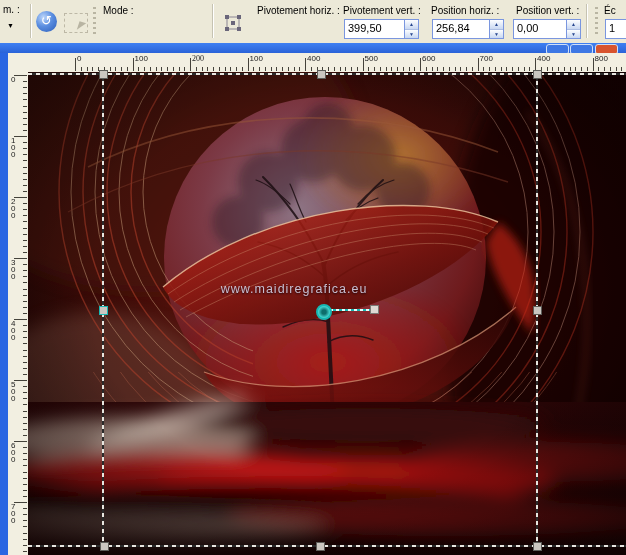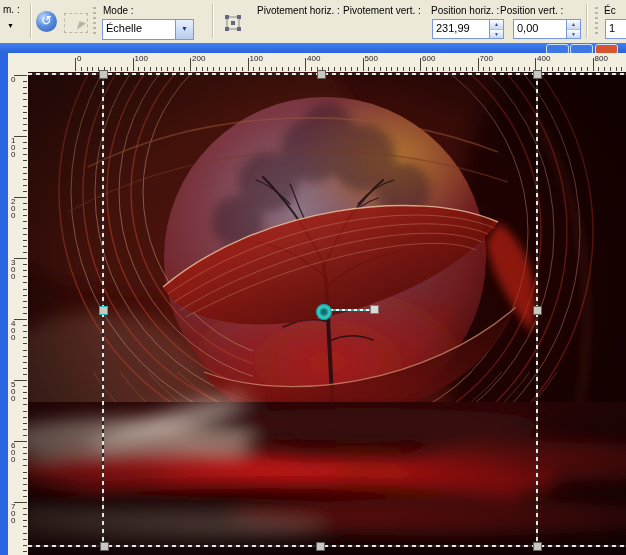--- a/index.html
+++ b/index.html
@@ -73,49 +73,52 @@
   <div id="toolbar">
     <div class="lbl" style="left:3px;top:4px;">m. :</div>
     <div class="lbl" style="left:7px;top:22px;font-size:7px;">▼</div>
     <div class="sep" style="left:30px;"></div>
 
     <div class="toolicon" id="reset-icon">↺</div>
     <div id="deform-disabled-icon"></div>
     <div class="grip" style="left:93px;"></div>
 
     <div class="lbl" style="left:103px;top:5px;">Mode :</div>
-    <div id="mode-combo">
-      <span class="val">Échelle</span>
-      <span class="cbtn">▼</span>
-    </div>
     <div class="sep" style="left:212px;"></div>
 
     <svg class="toolicon" style="left:224px;top:14px;" width="18" height="18">
       <rect x="3" y="3" width="12" height="12" fill="none" stroke="#8a8694"></rect>
       <rect x="1" y="1" width="4" height="4" fill="#6a667a"></rect>
         <rect x="13" y="1" width="4" height="4" fill="#6a667a"></rect>
       <rect x="1" y="13" width="4" height="4" fill="#6a667a"></rect>
         <rect x="13" y="13" width="4" height="4" fill="#6a667a"></rect>
       <rect x="7" y="7" width="4" height="4" fill="#6a667a"></rect>
     </svg>
 
     <div class="lbl" style="left:257px;top:5px;">Pivotement horiz. :</div>
 
     <div class="lbl" style="left:343px;top:5px;">Pivotement vert. :</div>
-
-    <div class="lbl" style="left:431px;top:5px;">Position horiz. :</div>
-    <div class="spinbox" style="left:432px;top:19px;width:70px;">
-      <span class="val">231,99</span>
+    <div class="spinbox" style="left:344px;top:19px;width:73px;">
+      <span class="val">399,50</span>
       <span class="spin">
           <i>▲</i>
           <i>▼</i>
         </span>
     </div>
 
-    <div class="lbl" style="left:500px;top:5px;">Position vert. :</div>
+    <div class="lbl" style="left:431px;top:5px;">Position horiz. :</div>
+    <div class="spinbox" style="left:432px;top:19px;width:70px;">
+      <span class="val">256,84</span>
+      <span class="spin">
+          <i>▲</i>
+          <i>▼</i>
+        </span>
+    </div>
+
+    <div class="lbl" style="left:516px;top:5px;">Position vert. :</div>
     <div class="spinbox" style="left:513px;top:19px;width:66px;">
       <span class="val">0,00</span>
       <span class="spin">
           <i>▲</i>
           <i>▼</i>
         </span>
     </div>
 
     <div class="sep" style="left:586px;"></div>
     <div class="grip" style="left:595px;"></div>
@@ -148,21 +151,21 @@
       <div class="htick" style="left: 110.3px; height: 4px;"></div>
       <div class="htick" style="left: 116px; height: 4px;"></div>
       <div class="htick" style="left: 121.8px; height: 4px;"></div>
       <div class="htick" style="left: 127.5px; height: 4px;"></div>
       <div class="htick" style="left: 133.3px; height: 4px;"></div>
       <div class="htick" style="left: 139px; height: 4px;"></div>
       <div class="htick" style="left: 144.8px; height: 4px;"></div>
       <div class="htick" style="left: 150.5px; height: 4px;"></div>
       <div class="htick" style="left: 156.3px; height: 4px;"></div>
       <div class="htick" style="left: 162px; height: 13px;"></div>
-      <div class="hlab" style="left: 164px;">200</div>
+      <div class="hlab" style="left: 164px; font-family: Liberation Serif, serif;">200</div>
       <div class="htick" style="left: 167.8px; height: 4px;"></div>
       <div class="htick" style="left: 173.5px; height: 4px;"></div>
       <div class="htick" style="left: 179.3px; height: 4px;"></div>
       <div class="htick" style="left: 185px; height: 4px;"></div>
       <div class="htick" style="left: 190.8px; height: 4px;"></div>
       <div class="htick" style="left: 196.5px; height: 4px;"></div>
       <div class="htick" style="left: 202.3px; height: 4px;"></div>
       <div class="htick" style="left: 208px; height: 4px;"></div>
       <div class="htick" style="left: 213.8px; height: 4px;"></div>
       <div class="htick" style="left: 219.5px; height: 13px;"></div>
@@ -509,20 +512,21 @@
         <ellipse cx="330" cy="408" rx="200" ry="24" fill="#c41a14" opacity=".8"></ellipse>
         <ellipse cx="520" cy="390" rx="150" ry="20" fill="#801010" opacity=".7"></ellipse>
         <ellipse cx="240" cy="432" rx="260" ry="22" fill="#1c0303" opacity=".9"></ellipse>
         <ellipse cx="420" cy="446" rx="220" ry="18" fill="#8a1210" opacity=".6"></ellipse>
         <ellipse cx="120" cy="455" rx="180" ry="16" fill="#c8b0a0" opacity=".3"></ellipse>
         <ellipse cx="140" cy="350" rx="85" ry="10" fill="#e8d8cc" opacity=".55" transform="rotate(-18 140 350)"></ellipse>
       </g>
       <rect width="598" height="483" fill="url(#vg)"></rect>
     </svg>
 
+    <div id="watermark-text">www.maidiregrafica.eu</div>
   </div>
 
   <div class="ants-h" style="left:28px;top:73px;width:598px;"></div>
   <div class="ants-h" style="left:28px;top:545px;width:598px;"></div>
   <div class="ants-v" style="left:102px;top:73px;height:474px;"></div>
   <div class="ants-v" style="left:536px;top:73px;height:474px;"></div>
 
   <div class="handle" style="left:99px;top:70px;"></div>
   <div class="handle" style="left:317px;top:70px;"></div>
   <div class="handle" style="left:533px;top:70px;"></div>

